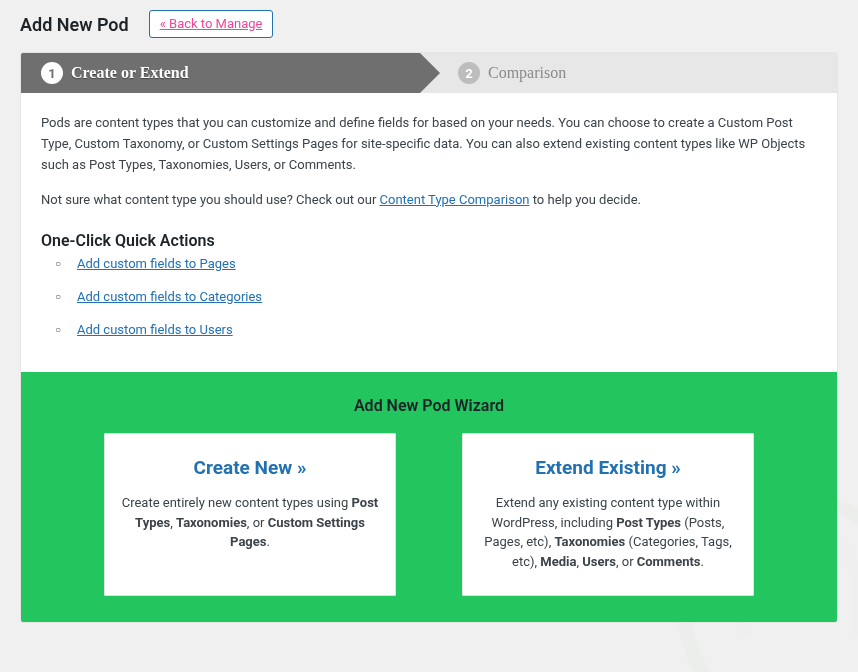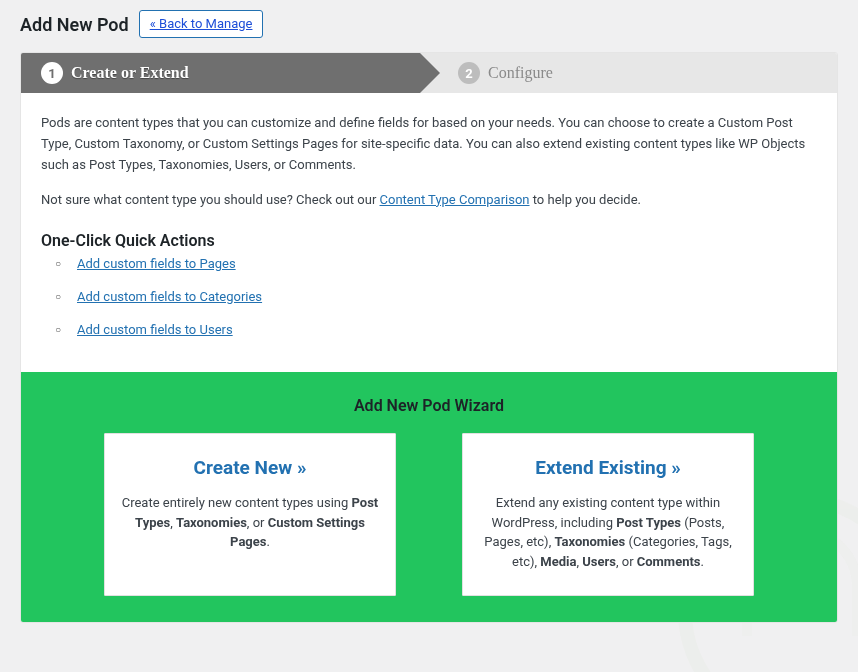--- a/index.html
+++ b/index.html
@@ -41,32 +41,32 @@
     opacity: 0.7;
   }
   .page {
     padding: 10px 20px 0 20px;
     position: relative;
     z-index: 1;
   }
   .header-row {
     display: flex;
     align-items: center;
-    gap: 10px;
+    gap: 20px;
     padding-bottom: 14px;
     text-align: right;
   }
   .page-title {
     font-size: 18px;
     font-weight: 600;
     color: #1d2327;
   }
   .back-button {
     border: 1px solid #2271b1;
-    color: #1d4ed8;
+    color: #ec4899;
     background: #fff;
     padding: 4px 10px;
     font-size: 13px;
     border-radius: 3px;
     cursor: pointer;
     line-height: 1.4;
   }
   .wizard {
     background: #fff;
     border: 1px solid #e5e5e5;
@@ -221,21 +221,21 @@
   </div>
 
   <div class="wizard">
     <div class="steps">
       <div class="step active">
         <span class="step-num">1</span>
         <span class="step-label">Create or Extend</span>
       </div>
       <div class="step inactive">
         <span class="step-num">2</span>
-        <span class="step-label">Configure</span>
+        <span class="step-label">Comparison</span>
       </div>
     </div>
 
     <div class="content">
       <p>Pods are content types that you can customize and define fields for based on your needs. You can choose to create a Custom Post Type, Custom Taxonomy, or Custom Settings Pages for site-specific data. You can also extend existing content types like WP Objects such as Post Types, Taxonomies, Users, or Comments.</p>
       <p>
         <span>Not sure what content type you should use? Check out our </span><a href="#">Content Type Comparison</a><span> to help you decide.</span>
       </p>
 
       <h3 class="section-title">One-Click Quick Actions</h3>

